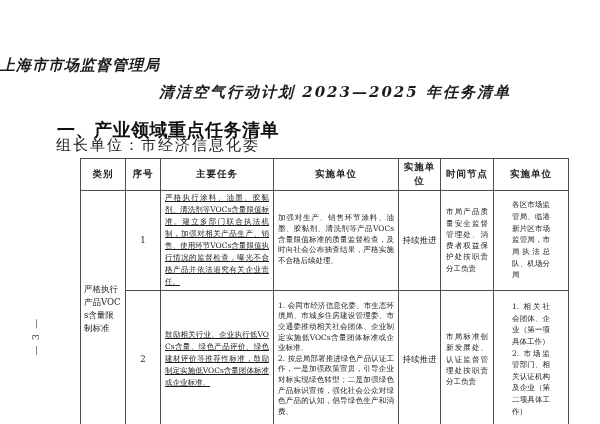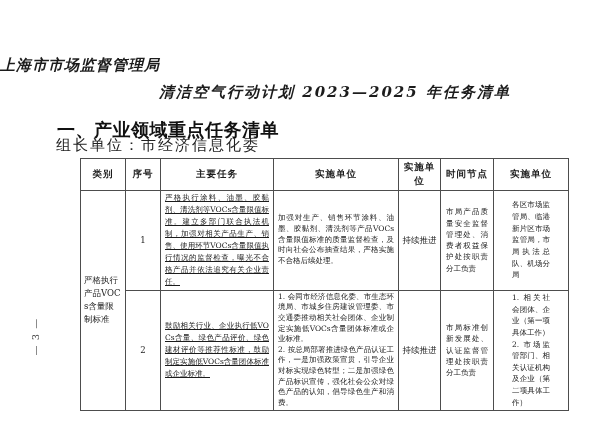--- a/index.html
+++ b/index.html
@@ -78,21 +78,21 @@
   td.cell-task {
     text-align:justify;
     line-height:1.62;
     padding:1px 4px;
     text-decoration:underline;
   }
   td.cell-work {
     text-align:justify;
     line-height:1.42;
     white-space:pre-line;
-    padding:1px 4px;
+    padding:10px 4px;
   }
   td.cell-dept {
     text-align:justify;
     line-height:1.5;
     padding:1px 5px;
   }
   td.cell-unit {
     text-align:justify;
     line-height:1.55;
     white-space:pre-line;

